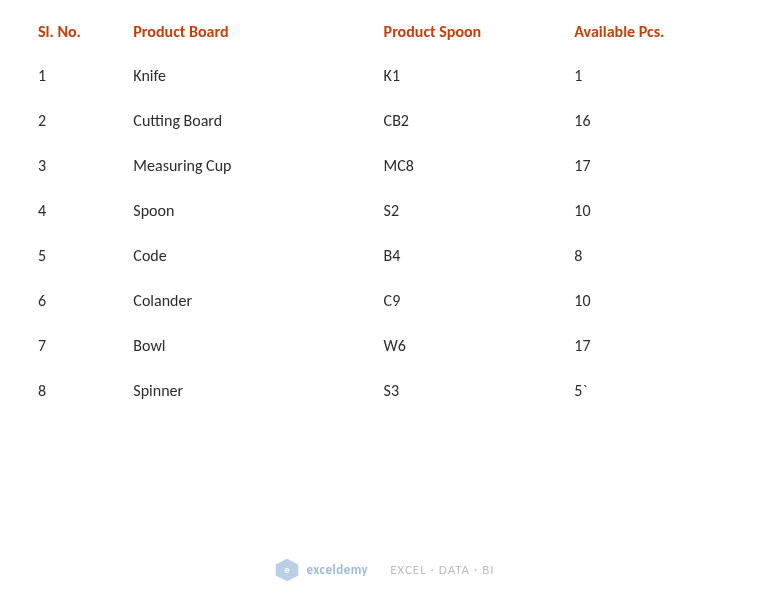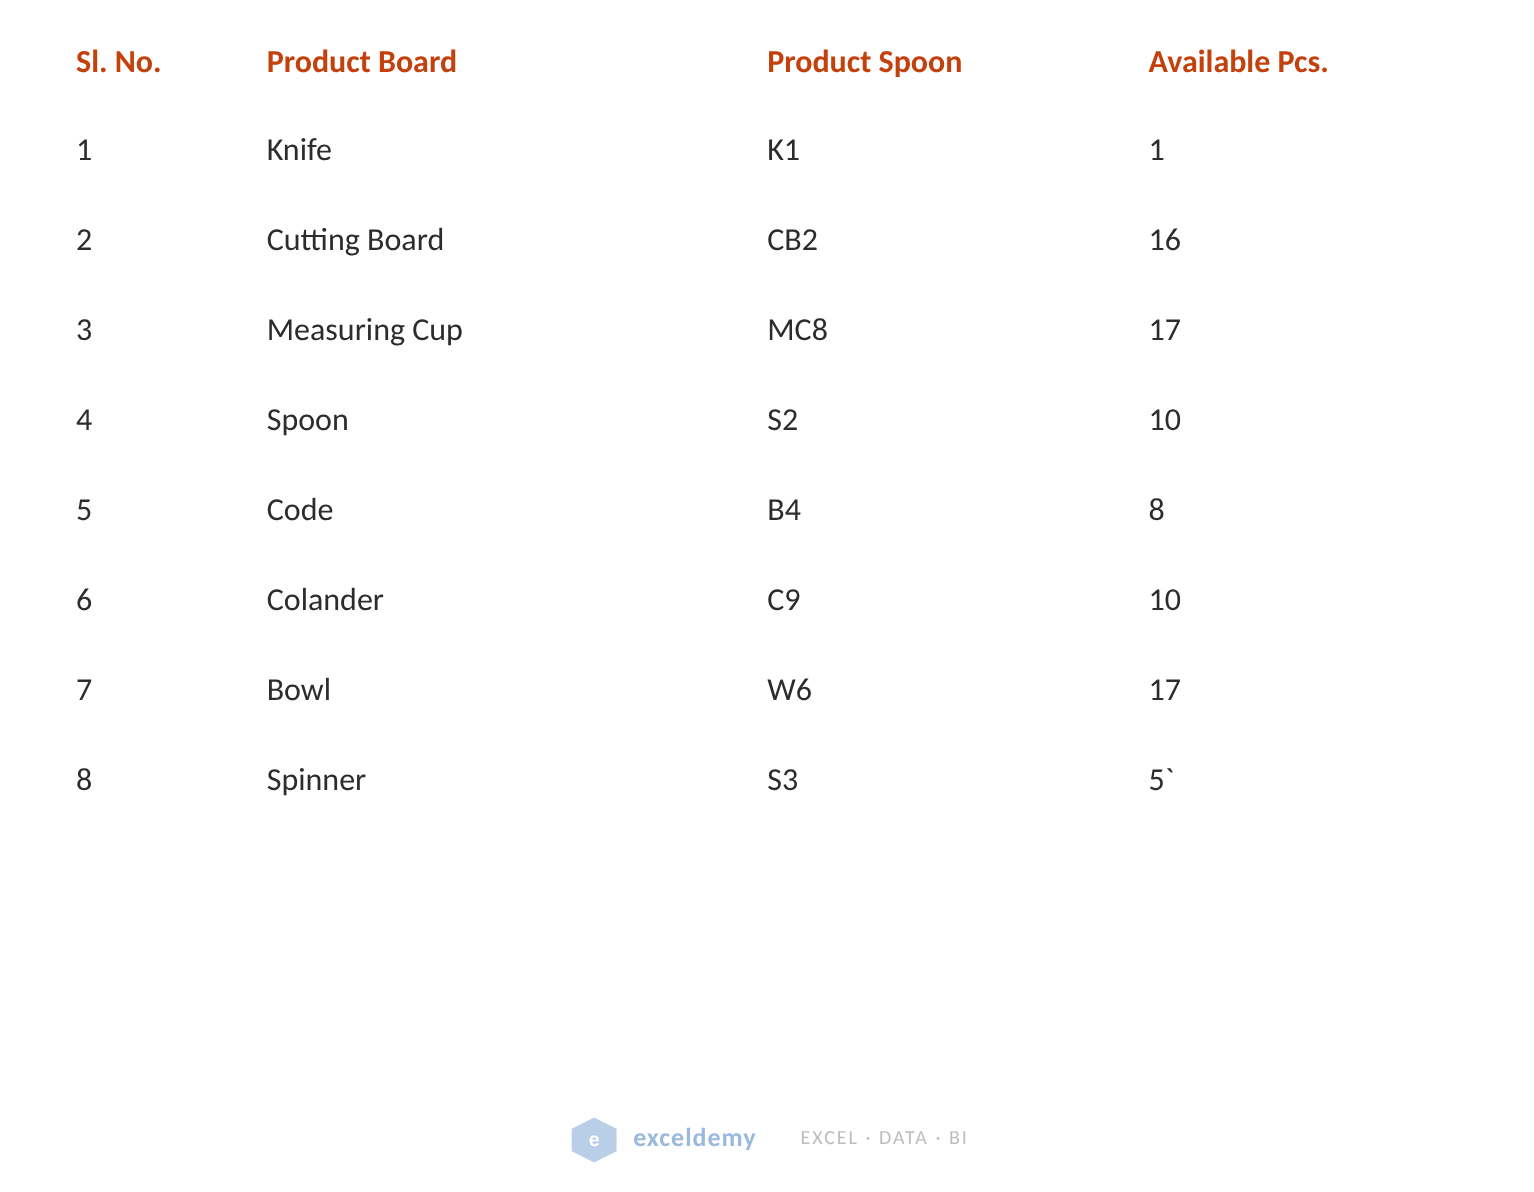--- a/index.html
+++ b/index.html
@@ -77,21 +77,21 @@
     }
 
     .watermark-text .brand {
       font-size: 13px;
       font-weight: 700;
       color: #4a7fc1;
       letter-spacing: 0.5px;
     }
 
     .watermark-text .sub {
-      font-size: 10px;
+      font-size: 13px;
       color: #888;
       letter-spacing: 1px;
       padding-left: 22px;
     }
   </style>
 </head>
 <body>
 
 <div class="table-container">
   <table>

